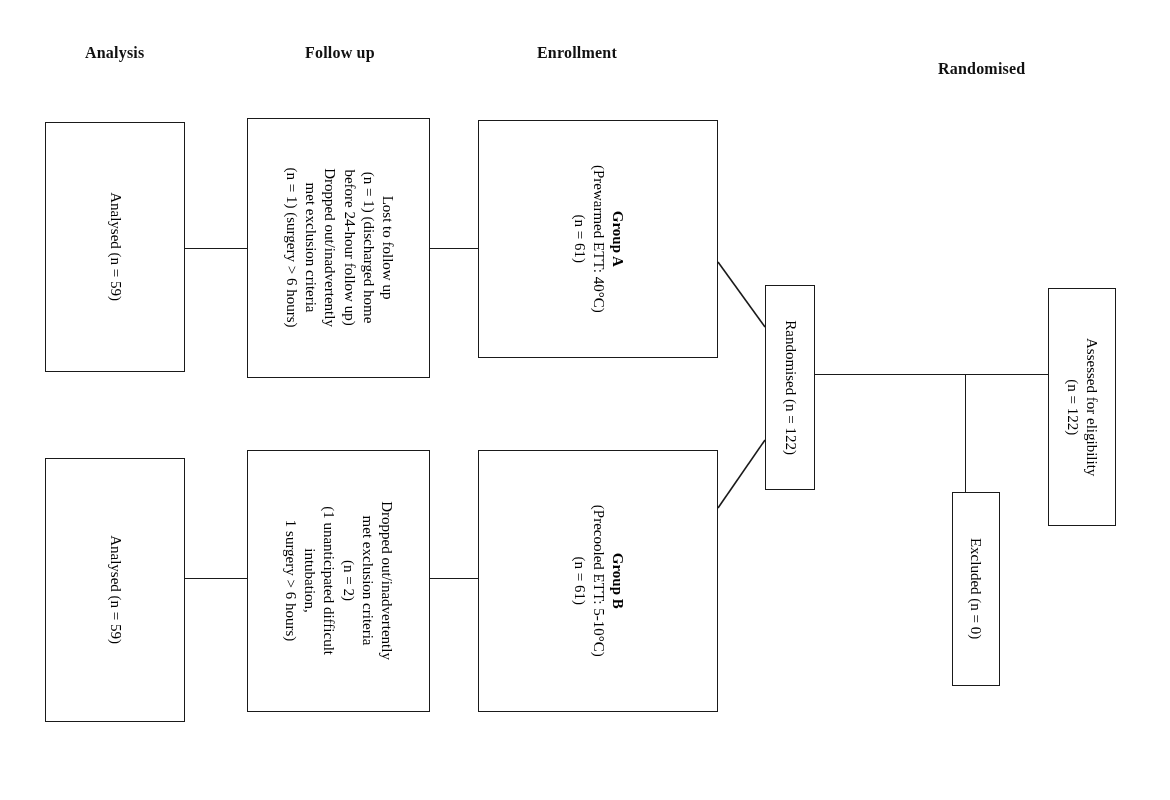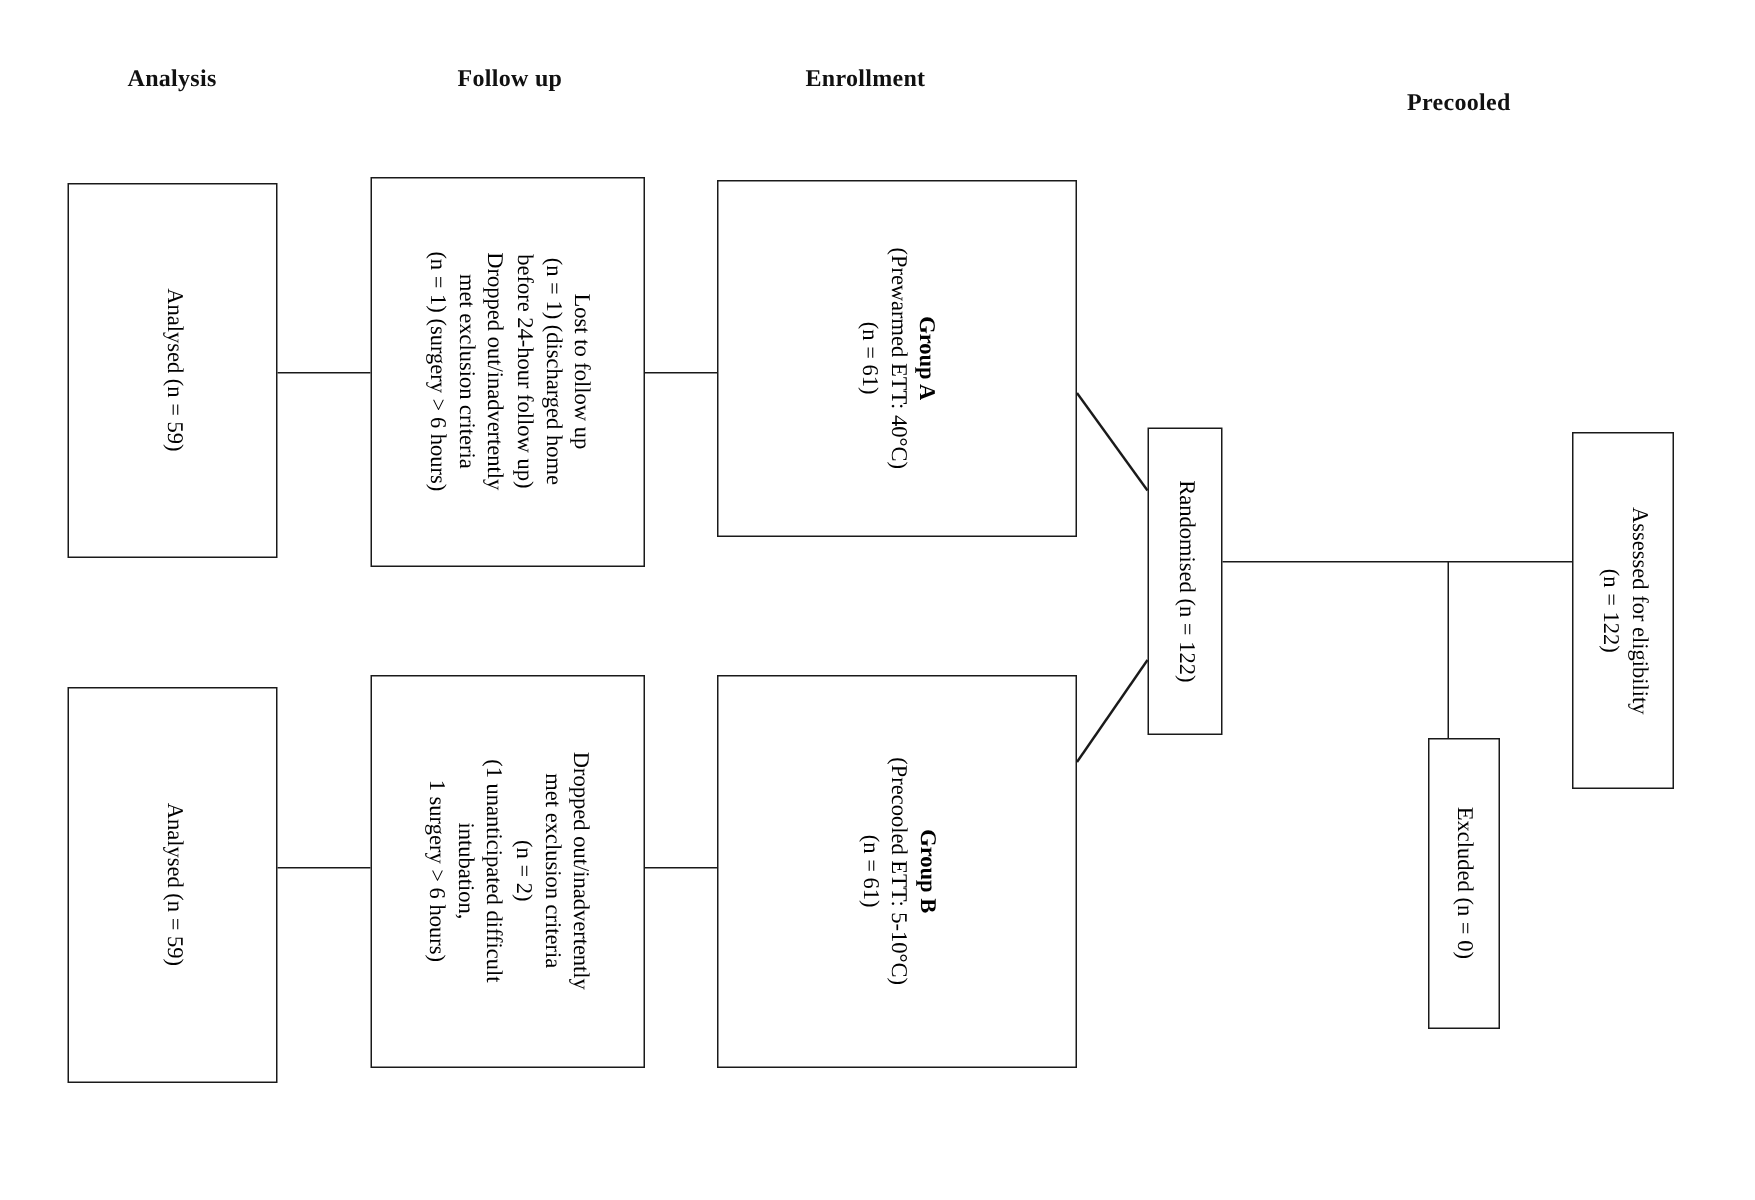--- a/index.html
+++ b/index.html
@@ -74,21 +74,21 @@
 <body>
 
 <div id="canvas">
 
   <div class="col-header" style="left:85px; top:44px;">Analysis</div>
 
   <div class="col-header" style="left:277px; top:44px;margin-left:28px;">Follow up</div>
 
   <div class="col-header" style="left:537px; top:44px;">Enrollment</div>
 
-  <div class="col-header" style="left:938px; top:60px;">Precooled</div>
+  <div class="col-header" style="left:938px; top:60px;">Randomised</div>
 
   <div class="flowbox" style="left:1048px; top:288px; width:68px; height:238px;">
     <div class="rot">
       <span class="ln">Assessed for eligibility</span>
       <span class="ln">(n = 122)</span>
     </div>
   </div>
 
   <div class="flowbox" style="left:952px; top:492px; width:48px; height:194px;">
     <div class="rot">

